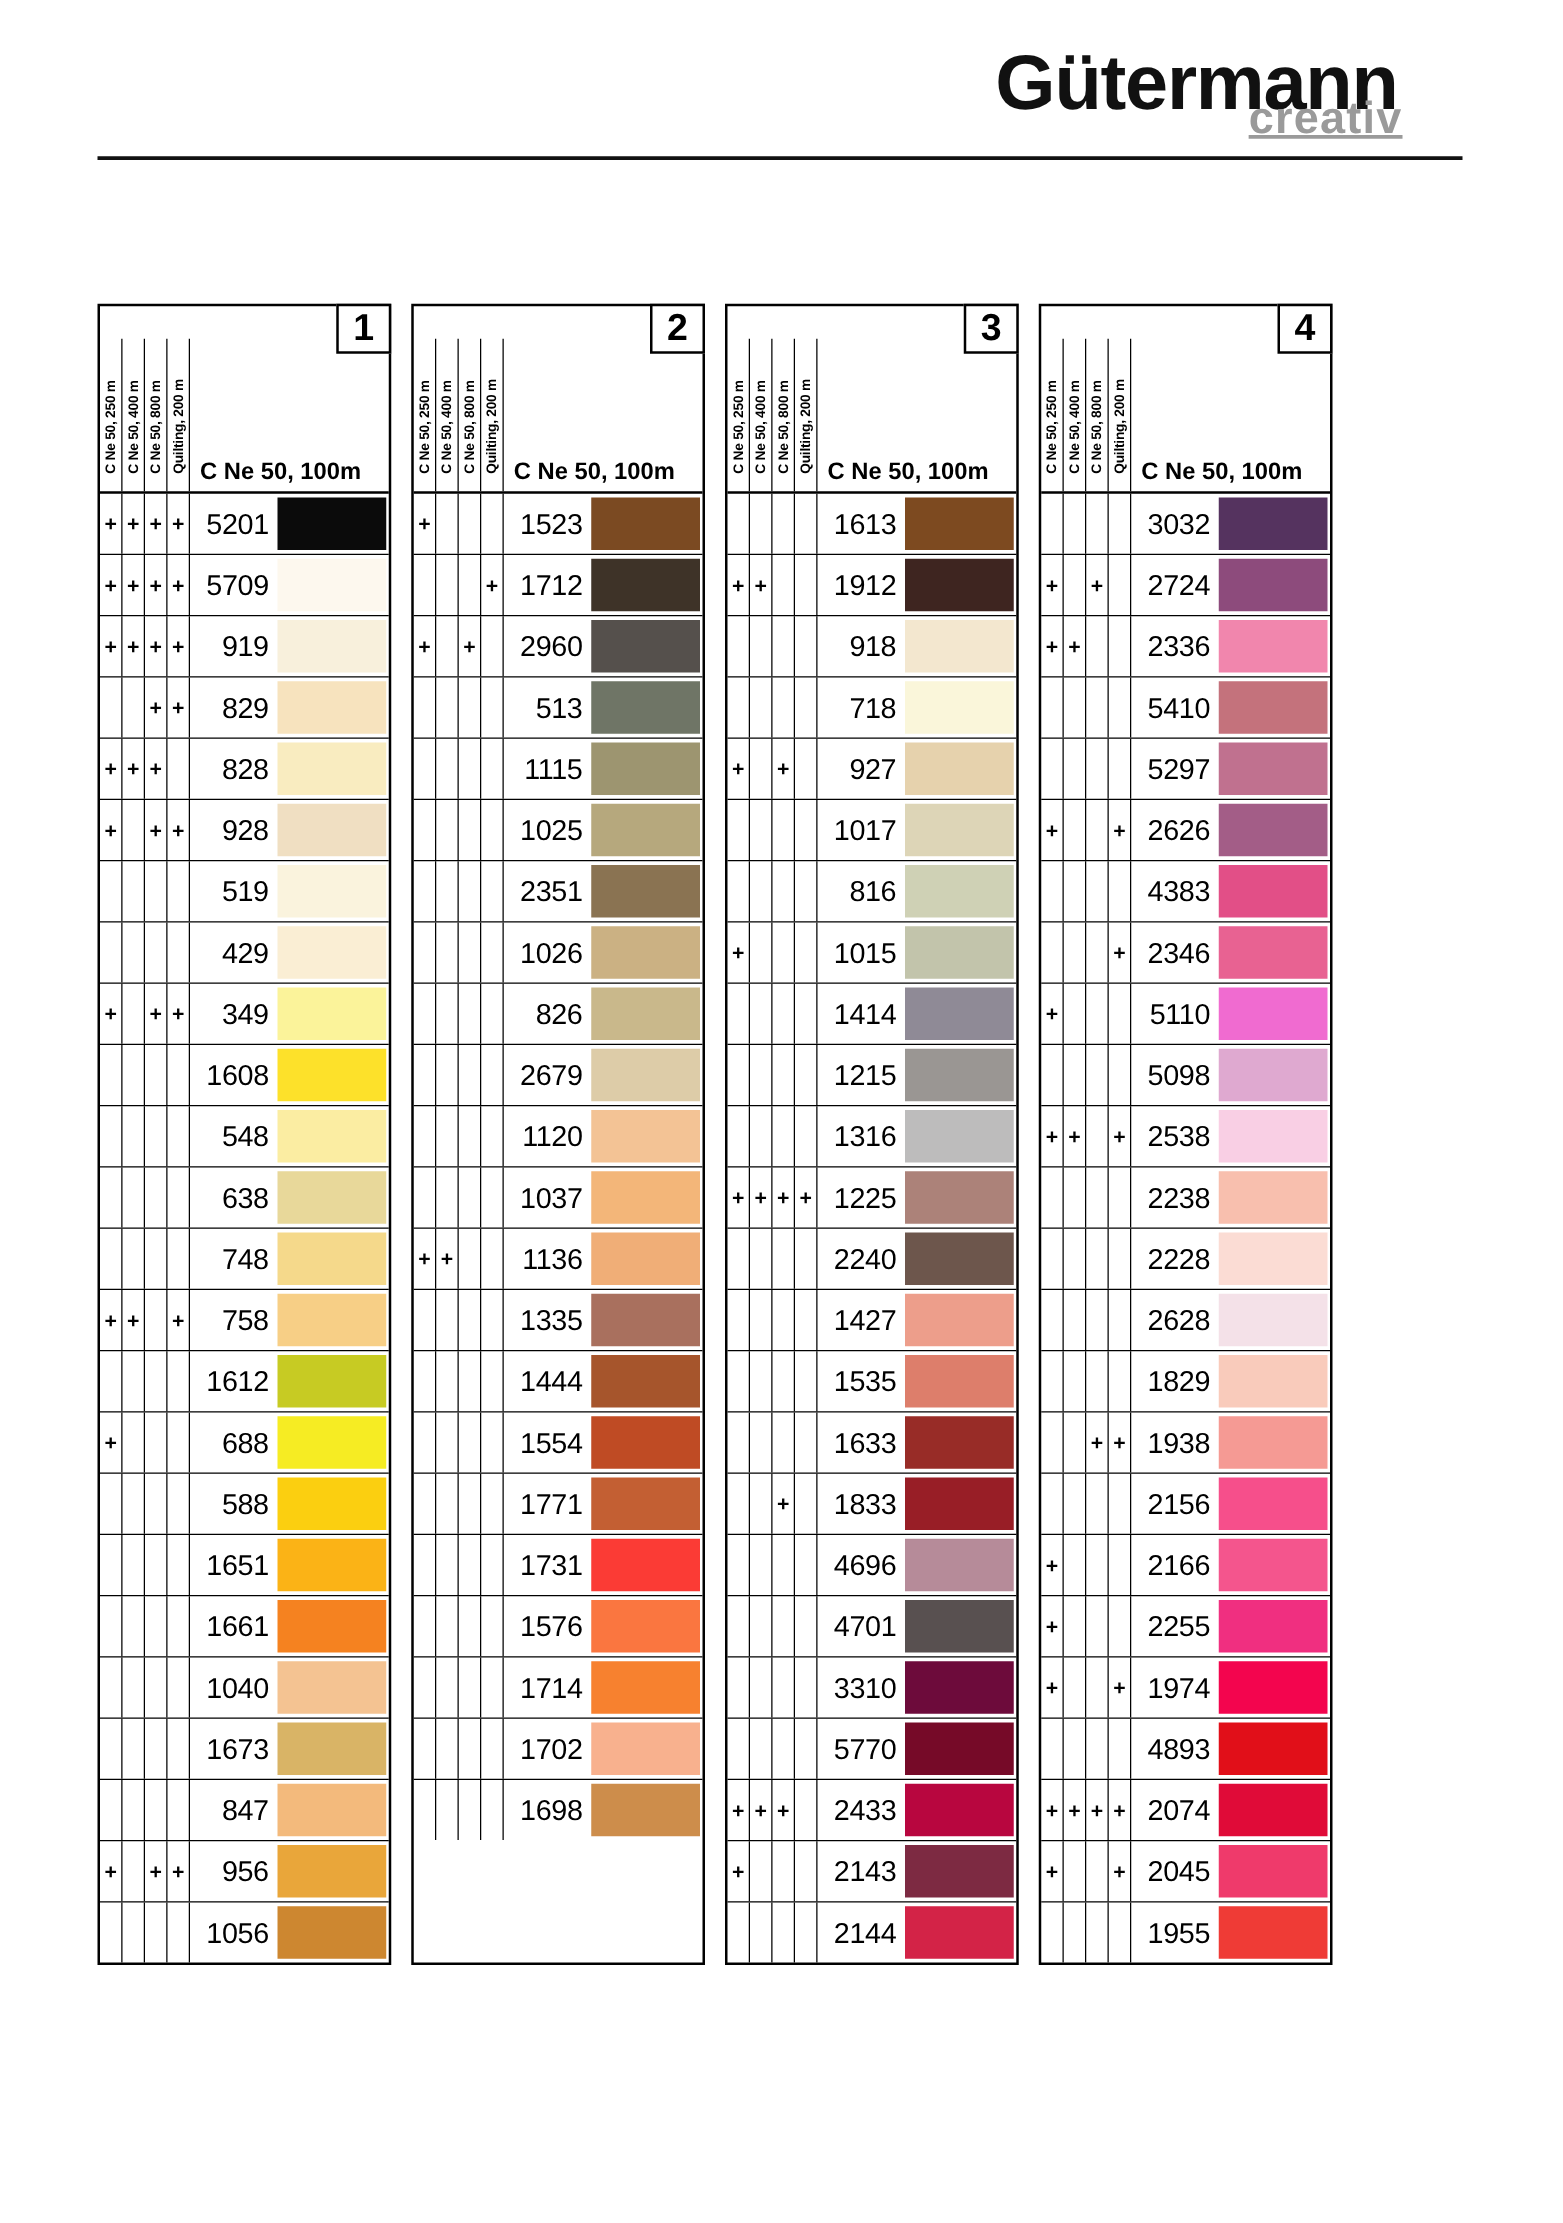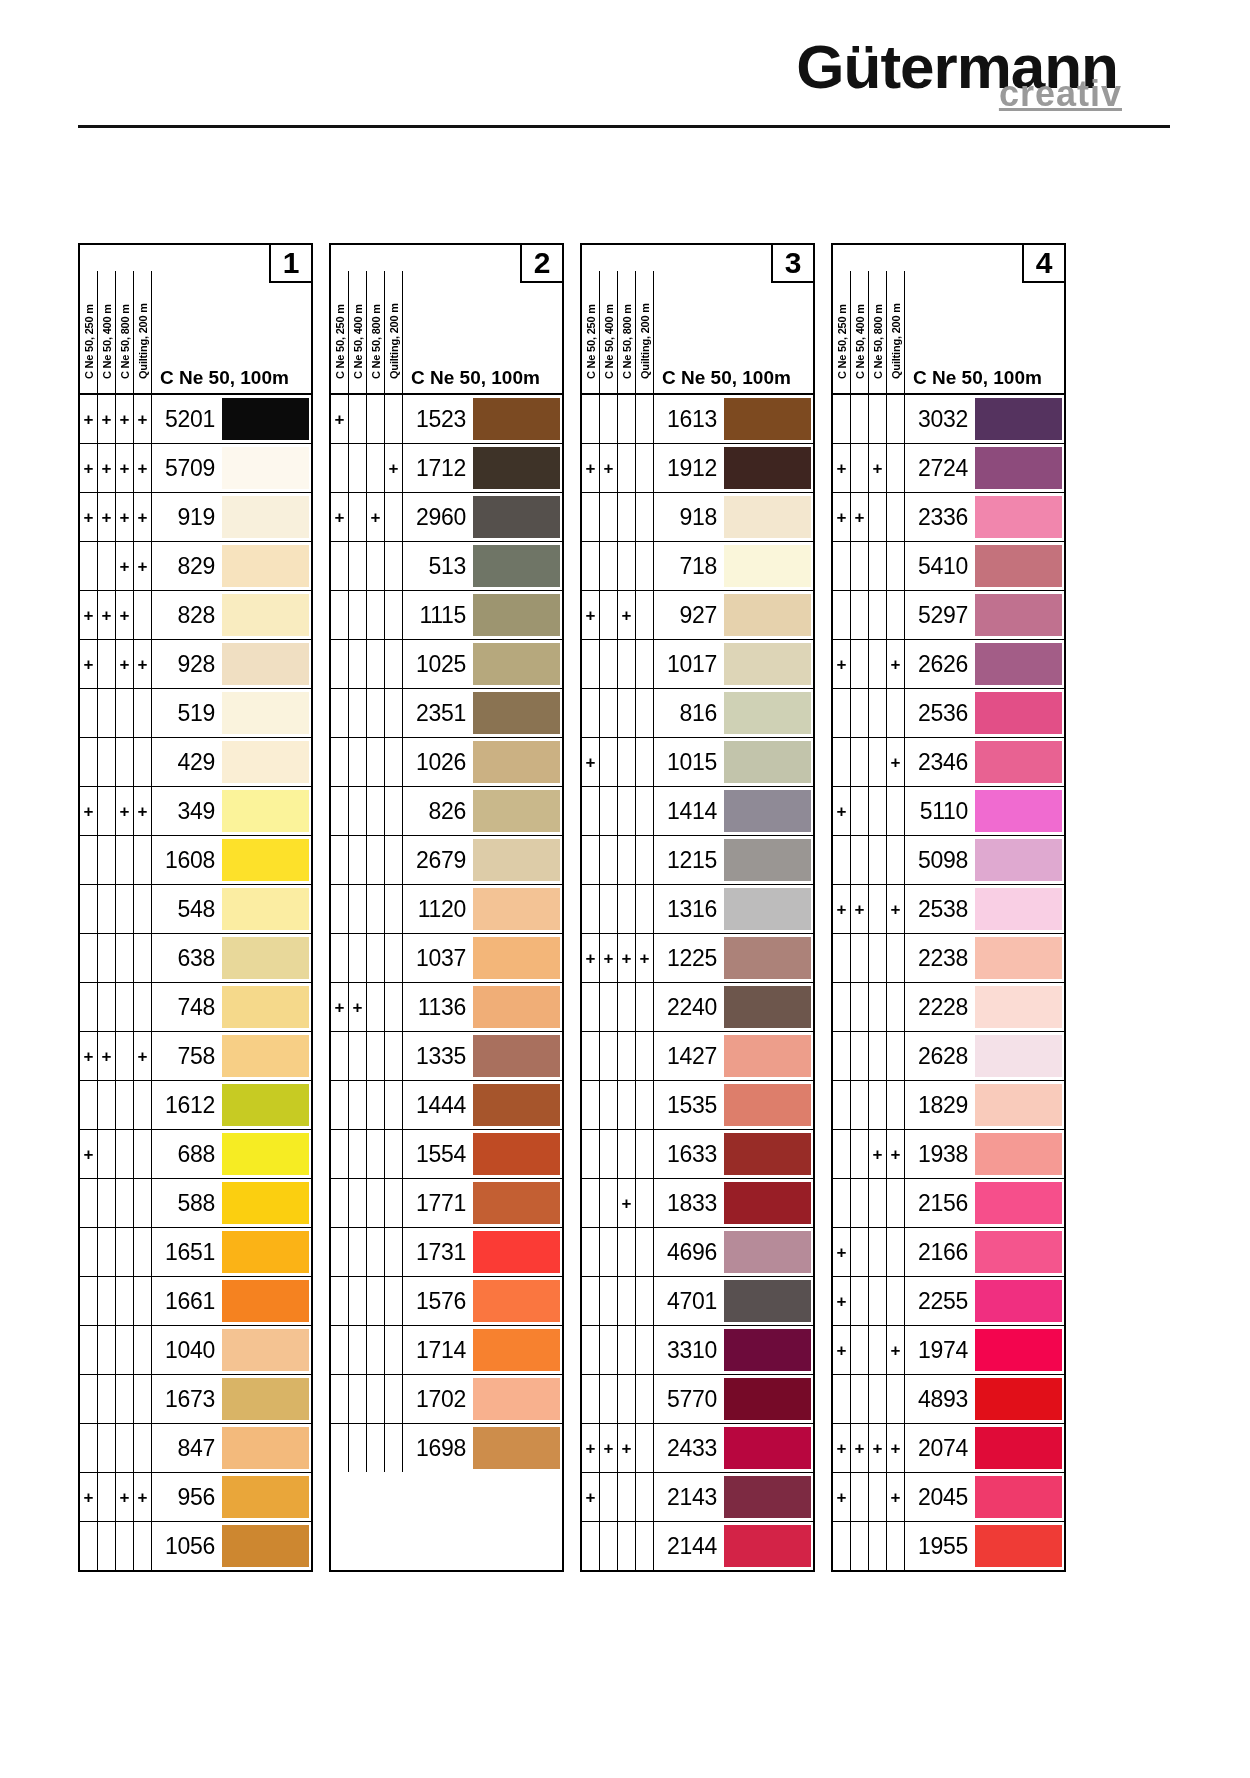--- a/index.html
+++ b/index.html
@@ -1040,21 +1040,21 @@
           <div class="code-cell">2626</div>
           <div class="swatch-cell">
             <div class="swatch" style="background: rgb(163, 93, 135);"></div>
           </div>
         </div>
         <div class="row">
           <div class="mark-cell"></div>
           <div class="mark-cell"></div>
           <div class="mark-cell"></div>
           <div class="mark-cell"></div>
-          <div class="code-cell">2536</div>
+          <div class="code-cell">4383</div>
           <div class="swatch-cell">
             <div class="swatch" style="background: rgb(226, 79, 135);"></div>
           </div>
         </div>
         <div class="row">
           <div class="mark-cell"></div>
           <div class="mark-cell"></div>
           <div class="mark-cell"></div>
           <div class="mark-cell">+</div>
           <div class="code-cell">2346</div>

